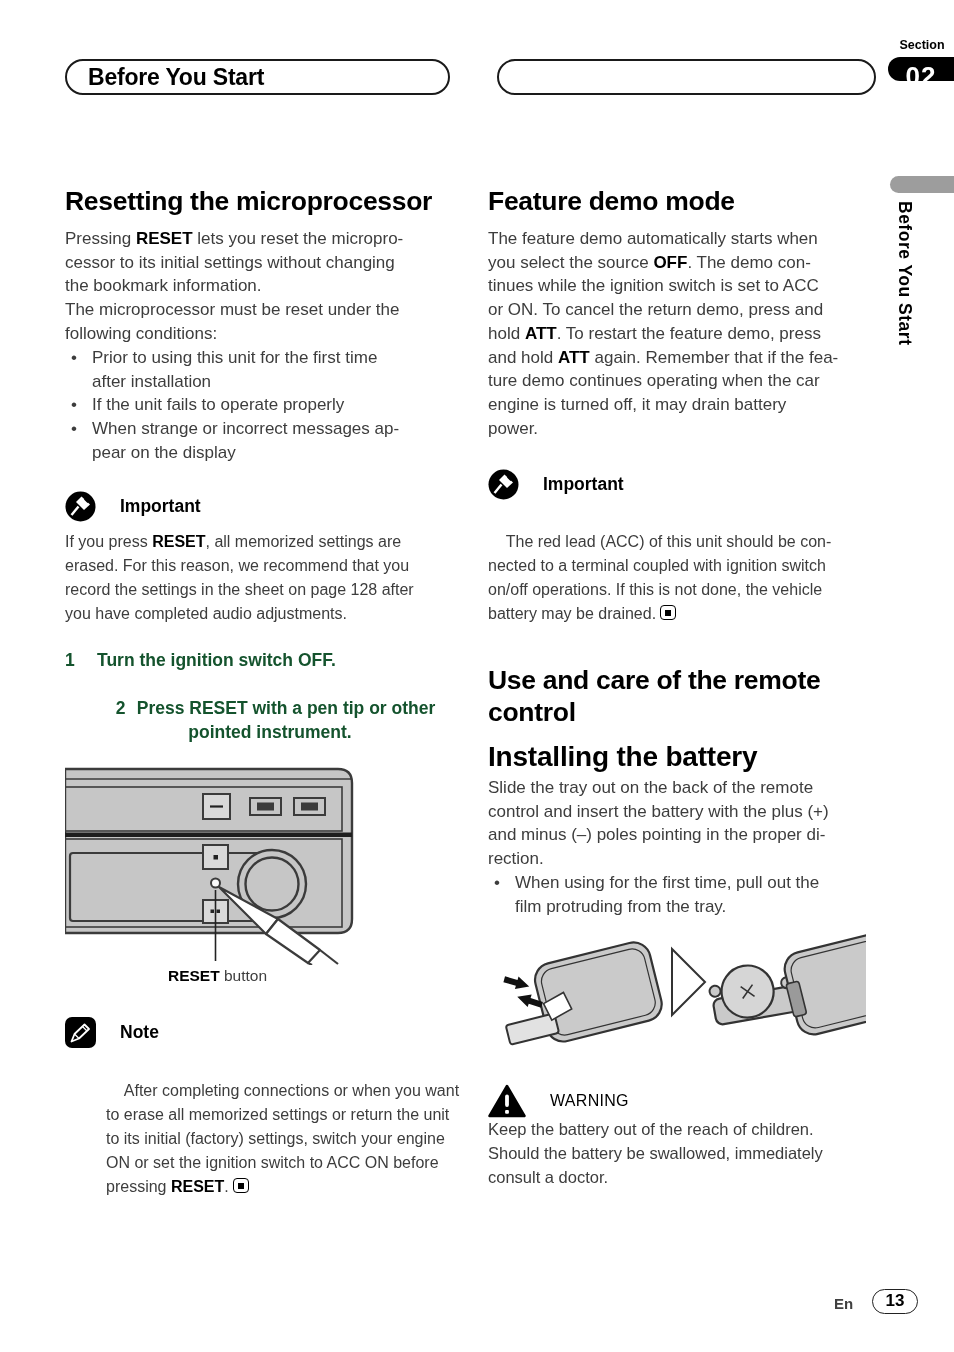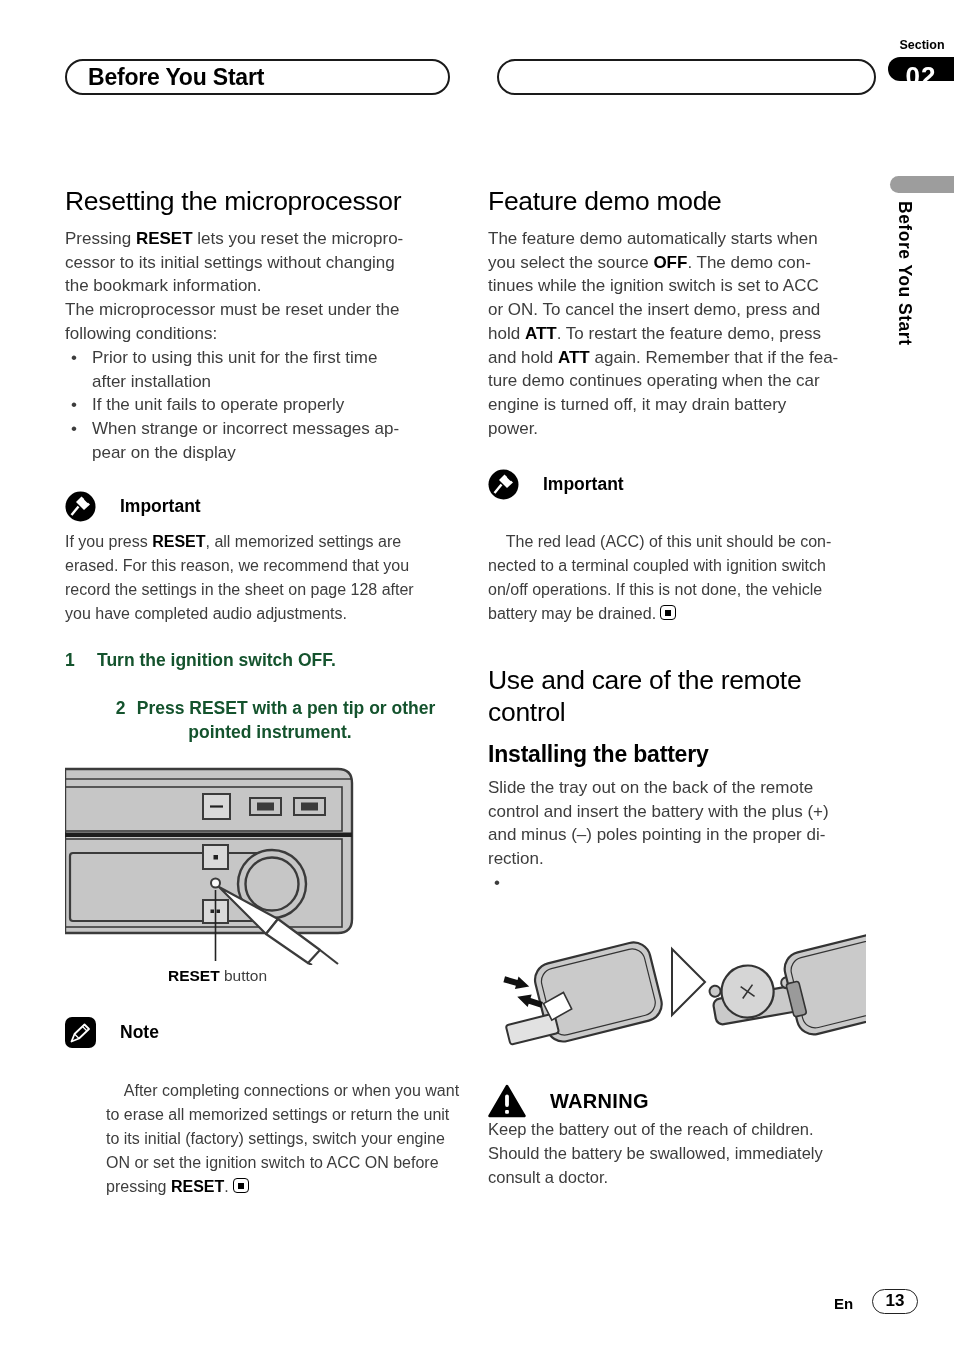--- a/index.html
+++ b/index.html
@@ -6,22 +6,22 @@
   .page{
     position:relative;width:954px;height:1352px;background:#ffffff;
     margin:0 auto;overflow:hidden;
     font-family:"Liberation Sans","DejaVu Sans",sans-serif;color:#3d3d3d;
   }
   .abs{position:absolute;}
   .pre{white-space:pre-wrap;}
   .body-txt{font-size:17px;line-height:23.7px;color:#3d3d3d;}
   .note-txt{font-size:16px;line-height:24px;color:#3d3d3d;}
   .rb{font-weight:bold;color:#000;}
-  .h1{font-size:26.5px;line-height:32px;font-weight:normal;color:#000;letter-spacing:-0.3px;}
-  .h3{font-size:23px;font-weight:bold;color:#000;letter-spacing:-0.2px;}
+  .h1{font-size:26.5px;line-height:32px;font-weight:bold;color:#000;letter-spacing:-0.3px;}
+  .h3{font-size:28px;font-weight:bold;color:#000;letter-spacing:-0.2px;}
   
   .hdr-box{height:36px;border:2px solid #1a1a1a;border-radius:19px;box-sizing:border-box;background:#fff;}
   .hdr-title{font-size:23px;font-weight:bold;color:#000;line-height:32px;padding-left:21px;letter-spacing:-0.2px;}
   .section-label{font-size:12.5px;font-weight:bold;color:#000;text-align:center;margin-left:16px;}
   .section-badge{
     background:#000;color:#fff;border-radius:20px 0 0 20px;
     font-size:26px;font-weight:bold;text-align:center;line-height:39px;letter-spacing:1px;
   }
   
   .side-pill{background:#9d9d9d;border-radius:9px 0 0 9px;}
@@ -29,32 +29,32 @@
     writing-mode:vertical-rl;font-size:17.5px;font-weight:bold;color:#000;
     letter-spacing:0.5px;height:210px;
   }
   
   .bullet-row{display:flex;}
   .bullet-marker{width:27px;flex:0 0 27px;padding-left:6px;box-sizing:border-box;}
   .step{font-size:17.5px;font-weight:bold;color:#14532d;line-height:23.7px;}
   .step .num{display:inline-block;width:32px;}
   .icon-head{display:flex;align-items:center;gap:24px;}
   .icon-head .lbl{font-size:17.5px;font-weight:bold;color:#000;}
-  .warn-lbl{font-size:20px;font-weight:bold;color:#000;letter-spacing:0.3px;}
+  .warn-lbl{font-size:16px;font-weight:normal;color:#000;letter-spacing:0.3px;}
   
   .endmark{
     display:inline-block;width:14px;height:13px;border:1.7px solid #000;border-radius:4px;
     position:relative;margin-left:4px;vertical-align:-1px;
   }
   .endmark::after{
     content:"";position:absolute;left:50%;top:50%;width:6px;height:6px;background:#000;
     transform:translate(-50%,-50%);
   }
   .reset-cap{font-size:15.5px;color:#3d3d3d;}
-  .footer-en{font-size:15px;font-weight:bold;color:#000000;}
+  .footer-en{font-size:15px;font-weight:bold;color:#404040;}
   .page-pill{
     width:46px;height:25px;border:1.8px solid #222;border-radius:13px;box-sizing:border-box;
     text-align:center;line-height:22px;font-size:17px;font-weight:bold;color:#000;background:#fff;
   }
   svg{display:block;}
 </style>
 </head>
 <body>
 
 <div class="page">
@@ -166,21 +166,21 @@
 to its initial (factory) settings, switch your engine
 ON or set the ignition switch to ACC ON before
 pressing </span><span class="rb">RESET</span><span>.</span></span><span class="endmark"></span>
   </div>
 
   <div class="abs h1" style="left:488px;top:185px;width:400px;">Feature demo mode</div>
 
   <div class="abs body-txt pre" style="left:488px;top:227px;width:400px;"><span>The feature demo automatically starts when
 you select the source </span><span class="rb">OFF</span><span>. The demo con-
 tinues while the ignition switch is set to ACC
-or ON. To cancel the insert demo, press and
+or ON. To cancel the return demo, press and
 hold </span><span class="rb">ATT</span><span>. To restart the feature demo, press
 and hold </span><span class="rb">ATT</span><span> again. Remember that if the fea-
 ture demo continues operating when the car
 engine is turned off, it may drain battery
 power.</span></div>
 
   <div class="abs icon-head" style="left:488px;top:469px;">
     <span>
       <svg width="31" height="31" viewBox="0 0 31 31">
         <circle cx="15.5" cy="15.5" r="15" fill="#000"></circle>
@@ -205,20 +205,22 @@
   <div class="abs h3" style="left:488px;top:741px;width:410px;">Installing the battery</div>
 
   <div class="abs body-txt pre" style="left:488px;top:776px;width:410px;"><span>Slide the tray out on the back of the remote
 control and insert the battery with the plus (+)
 and minus (–) poles pointing in the proper di-
 rection.</span></div>
 
   <div class="abs" style="left:488px;top:871px;width:410px;">
     <div class="bullet-row">
       <span class="bullet-marker body-txt">•</span>
+      <span class="body-txt pre">When using for the first time, pull out the
+film protruding from the tray.</span>
     </div>
   </div>
 
   <div class="abs" style="left:494px;top:933px;">
     <svg width="372" height="116" viewBox="0 0 372 116">
 
       <g transform="rotate(-14 100 58)">
         <rect x="45" y="20" width="118" height="80" rx="17" fill="#cacaca" stroke="#333" stroke-width="2.2"></rect>
         <rect x="51" y="26" width="106" height="68" rx="13" fill="none" stroke="#333" stroke-width="1.2"></rect>
         <rect x="6" y="70" width="50" height="20" rx="3" fill="#e2e2e2" stroke="#333" stroke-width="2"></rect>

